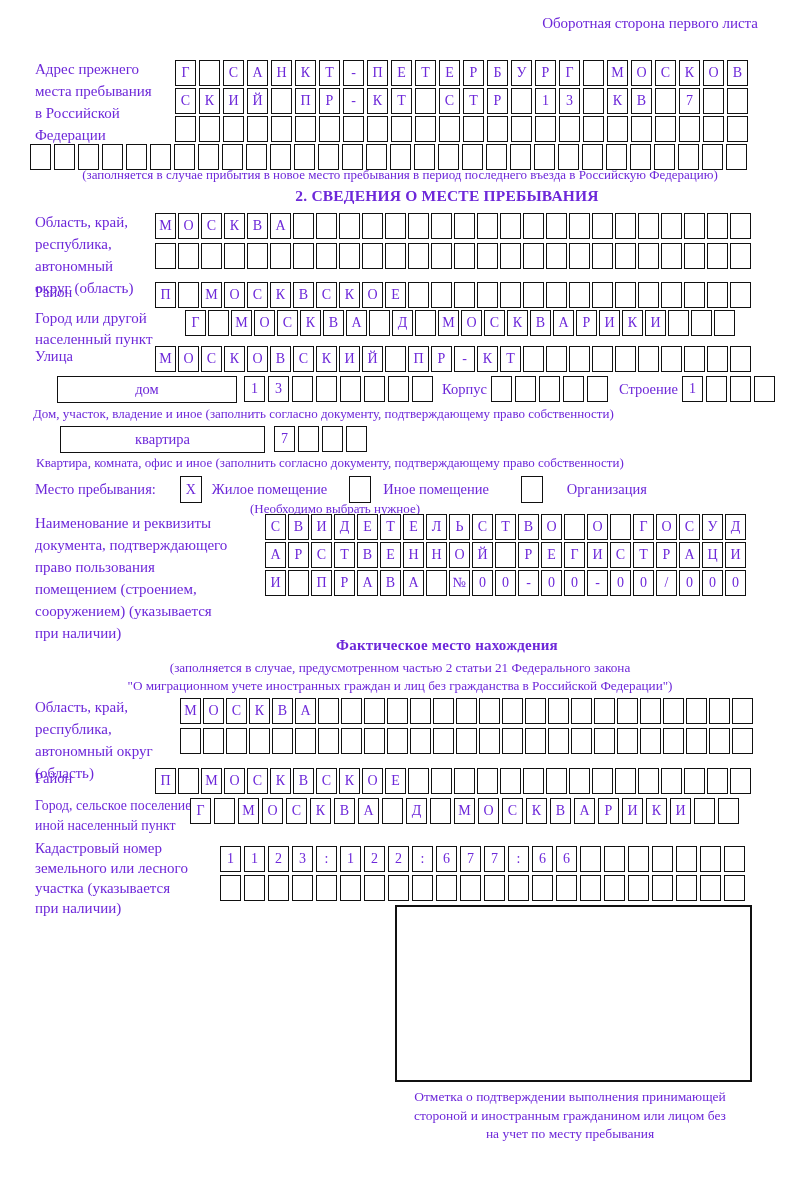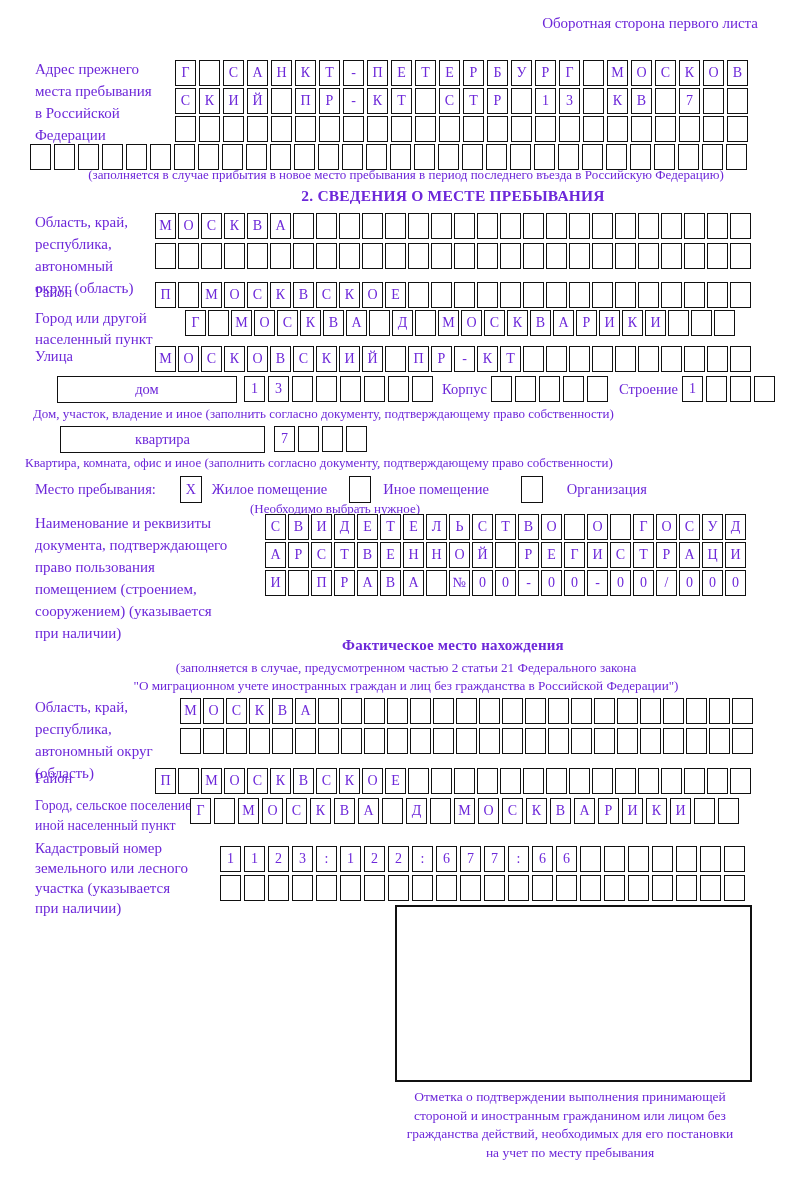--- a/index.html
+++ b/index.html
@@ -5,21 +5,21 @@
   html,body{margin:0;padding:0;background:#ffffff;}
   .page{
     position:relative;width:800px;height:1180px;margin:0 auto;background:#fff;
     font-family:"Liberation Serif","DejaVu Serif",serif;color:#6d28d9;overflow:hidden;
   }
   .abs{position:absolute;}
   .doc-title{top:15px;right:42px;font-size:15px;}
   .lblblock{font-size:15px;line-height:22px;}
   .lbl{font-size:14.5px;}
   .small-cap{font-size:13px;}
-  .center{left:12px;width:788px;text-align:center;}
+  .center{left:6px;width:788px;text-align:center;}
   .heading{font-weight:bold;font-size:15.5px;letter-spacing:.2px;padding-left:47px;}
   .crow{position:absolute;display:flex;gap:2px;}
   .crow.g3{gap:3px;}
   .cell{
     flex:0 0 21px;width:21px;height:26px;border:1.7px solid #111;box-sizing:border-box;
     display:flex;align-items:center;justify-content:center;
     font-size:14px;background:#fff;
   }
   .hrow{position:absolute;display:flex;align-items:flex-start;margin-left:27px;}
   .hrow .crow-inline{display:flex;gap:3px;}
@@ -351,21 +351,21 @@
 
   <div class="hrow" style="left:33px;top:426px;">
     <div class="wbox" style="width:205px;">квартира</div>
     <div class="crow-inline" style="margin-left:9px;">
         <span class="cell">7</span>
         <span class="cell"></span>
         <span class="cell"></span>
         <span class="cell"></span>
       </div>
   </div>
-  <div class="abs small-cap" style="left:25px;top:455px;">Квартира, комната, офис и иное (заполнить согласно документу, подтверждающему право собственности)</div>
+  <div class="abs small-cap" style="left:36px;top:455px;">Квартира, комната, офис и иное (заполнить согласно документу, подтверждающему право собственности)</div>
 
   <div class="chkrow" style="left:35px;top:476px;">
     <span class="lbl">Место пребывания:</span>
     <span class="chk" style="margin-left:24px;">X</span>
     <span class="lbl" style="margin-left:10px;">Жилое помещение</span>
     <span class="chk" style="margin-left:22px;"></span>
     <span class="lbl" style="margin-left:12px;">Иное помещение</span>
     <span class="chk" style="margin-left:32px;"></span>
     <span class="lbl" style="margin-left:24px;">Организация</span>
   </div>
@@ -626,17 +626,16 @@
       <span class="cell"></span>
       <span class="cell"></span>
       <span class="cell"></span>
       <span class="cell"></span>
     </div>
 
   <div class="abs stamp-box" style="left:395px;top:905px;width:357px;height:177px;"></div>
   <div class="abs stamp-cap" style="left:350px;top:1088px;width:440px;">
     <div>Отметка о подтверждении выполнения принимающей</div>
     <div>стороной и иностранным гражданином или лицом без</div>
-    <div>гражданства действий, необходимых для его постановки</div>
     <div>на учет по месту пребывания</div>
   </div>
 
 </div>
 
 </body></html>

